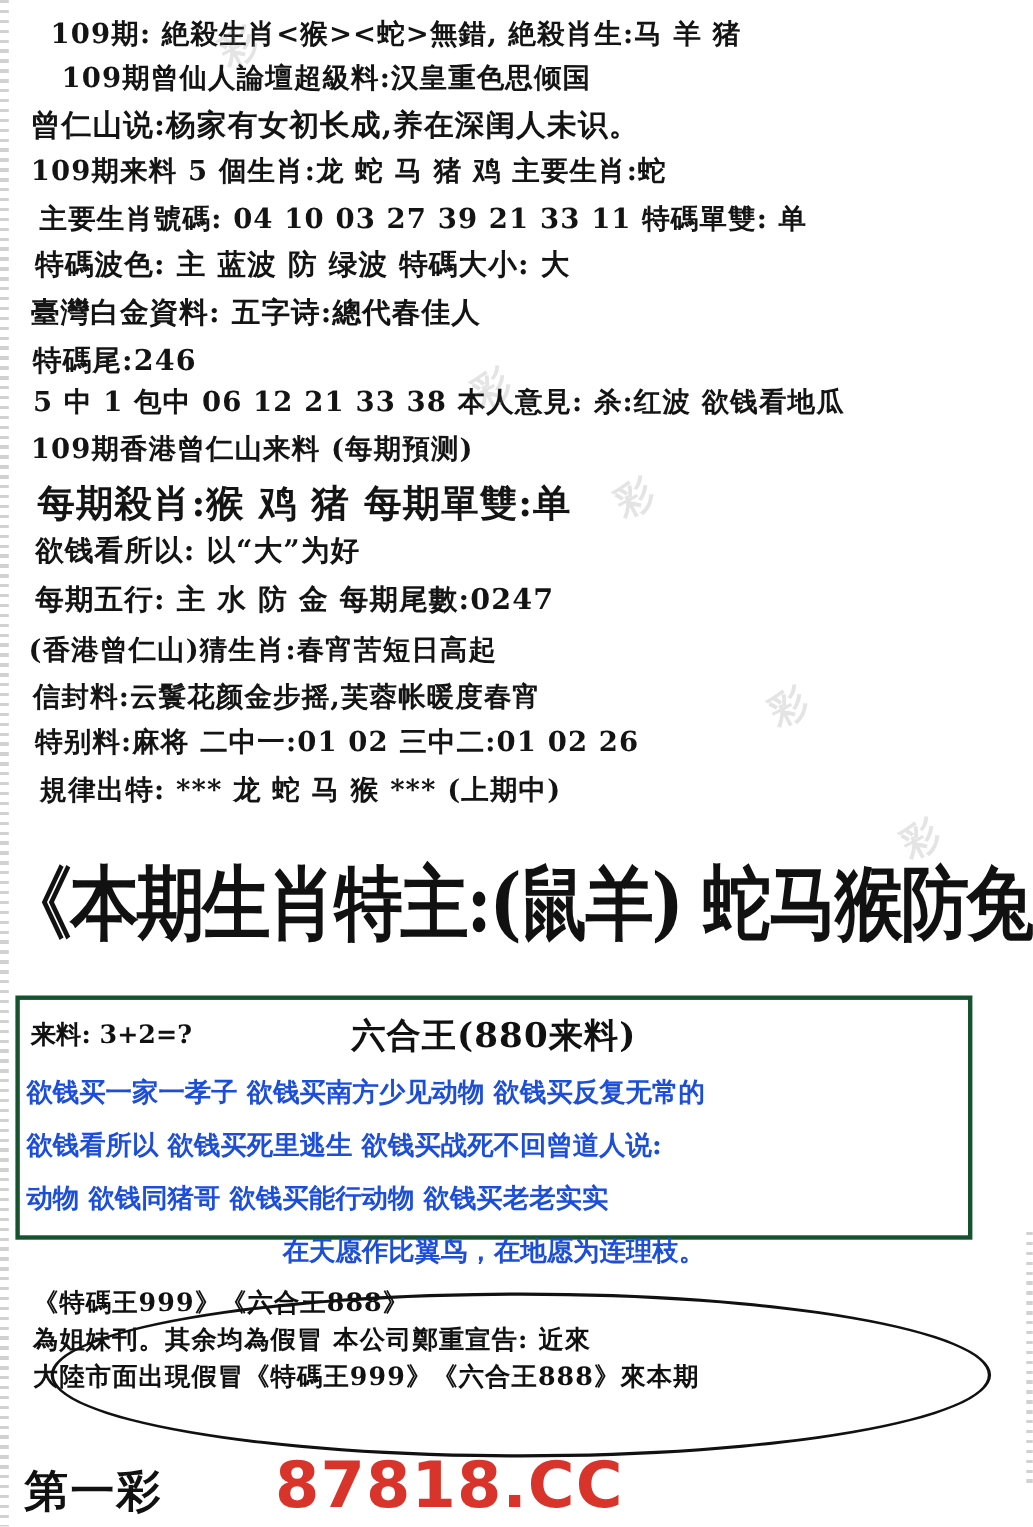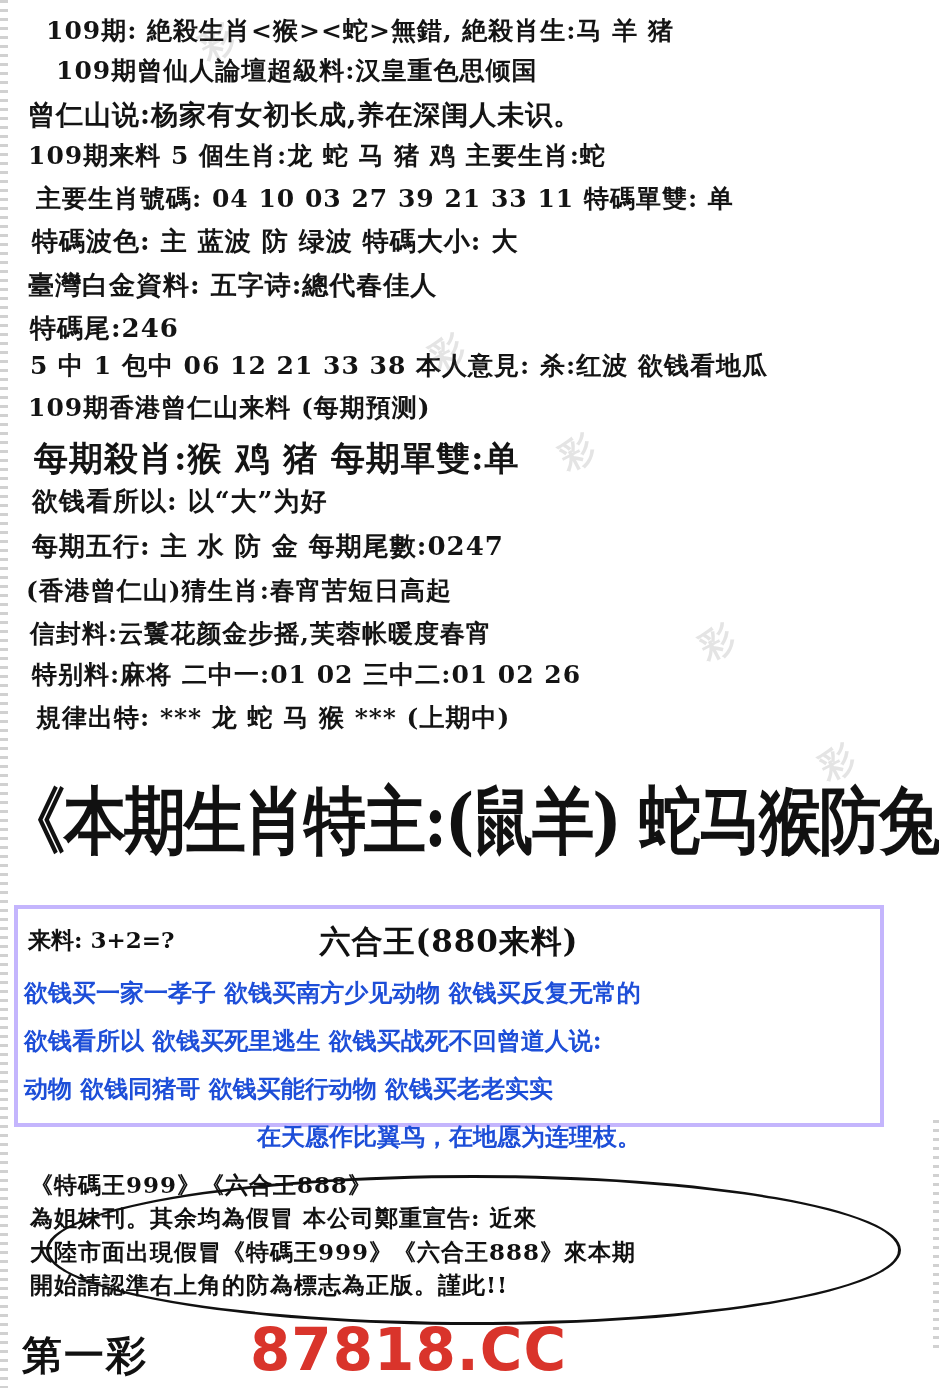--- a/index.html
+++ b/index.html
@@ -53,21 +53,21 @@
     transform-origin: center top;
   }
 
   
   .panel {
     position: absolute;
     left: 14px;
     top: 905px;
     width: 870px;
     height: 222px;
-    border: 4px solid #c4b5fd;
+    border: 4px solid #14532d;
     box-sizing: border-box;
     background: #fff;
   }
   .panel-title {
     text-align: center;
     font-family: "DejaVu Serif", "Liberation Serif", serif;
     font-weight: 700;
     font-size: 31px;
     color: #111;
     margin-top: 12px;
@@ -224,21 +224,20 @@
     <div class="pline">欲钱看所以  欲钱买死里逃生  欲钱买战死不回曾道人说:</div>
     <div class="pline">动物  欲钱同猪哥    欲钱买能行动物      欲钱买老老实实</div>
     <div class="pline center">在天愿作比翼鸟，在地愿为连理枝。</div>
   </div>
 
   <div class="oval"></div>
   <div class="oval-inner">
     <div class="oline">《特碼王999》《六合王888》</div>
     <div class="oline">為姐妹刊。其余均為假冒 本公司鄭重宣告: 近來</div>
     <div class="oline">大陸市面出現假冒《特碼王999》《六合王888》來本期</div>
-    <div class="oline">開始請認準右上角的防為標志為正版。謹此!!</div>
   </div>
 
   <div class="footer">
     <div class="foot-brand">第一彩</div>
     <div class="foot-url">87818.CC</div>
   </div>
 
 </div>
 
 </body></html>

